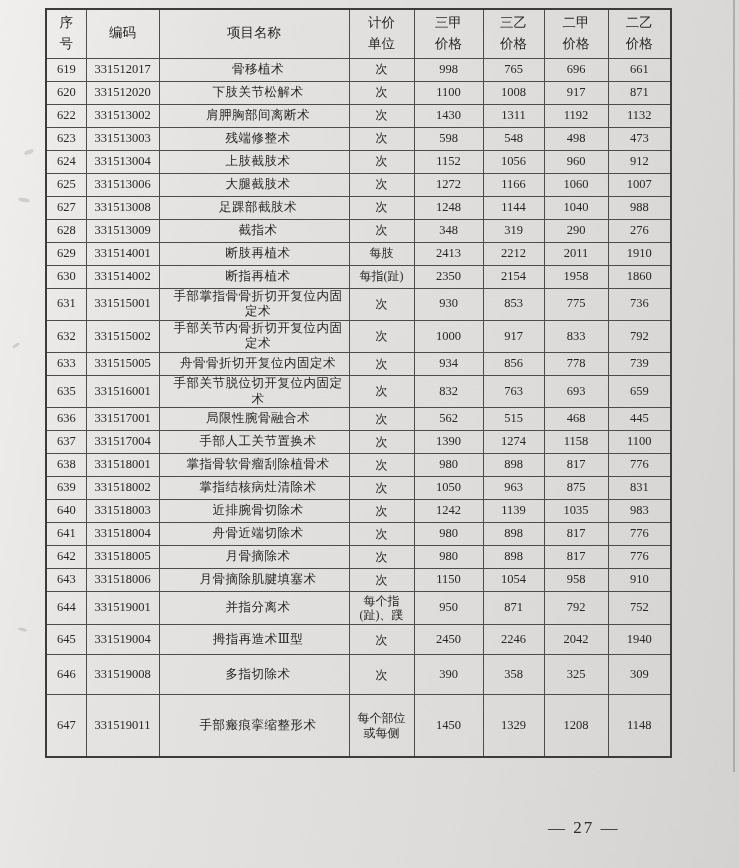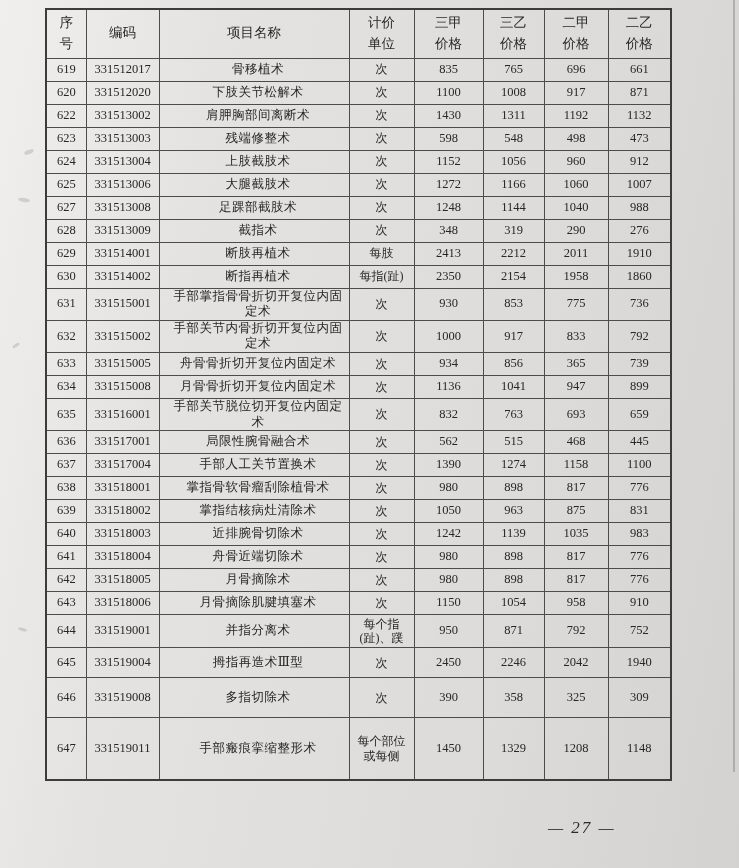--- a/index.html
+++ b/index.html
@@ -39,21 +39,20 @@
   table.price td.unit{
     font-size:12px;
     line-height:1.2;
   }
   .footer-page{
     position:absolute;
     top:818px;left:548px;
     font-size:17px;
     letter-spacing:2px;
     color:#2b2b2b;
-    font-style:italic;
   }
   .scan-line-right{
     position:absolute;top:0;left:733px;width:2px;height:772px;
     background:rgba(110,110,110,.38);
   }
   .smudge{
     position:absolute;background:rgba(120,120,120,.25);
     border-radius:50%;
   }
   .smudge.s1{left:24px;top:150px;width:10px;height:4px;transform:rotate(-20deg);}
@@ -112,21 +111,21 @@
         </tr>
       </thead>
     <tbody>
         <tr style="height: 23px;">
           <td>619</td>
           <td>331512017</td>
           <td class="name">骨移植术</td>
           <td class="unit">
             <div>次</div>
           </td>
-          <td>835</td>
+          <td>998</td>
           <td>765</td>
           <td>696</td>
           <td>661</td>
         </tr>
         <tr style="height: 23px;">
           <td>620</td>
           <td>331512020</td>
           <td class="name">下肢关节松解术</td>
           <td class="unit">
             <div>次</div>
@@ -258,34 +257,22 @@
         </tr>
         <tr style="height: 23px;">
           <td>633</td>
           <td>331515005</td>
           <td class="name">舟骨骨折切开复位内固定术</td>
           <td class="unit">
             <div>次</div>
           </td>
           <td>934</td>
           <td>856</td>
-          <td>365</td>
+          <td>778</td>
           <td>739</td>
-        </tr>
-        <tr style="height: 23px;">
-          <td>634</td>
-          <td>331515008</td>
-          <td class="name">月骨骨折切开复位内固定术</td>
-          <td class="unit">
-            <div>次</div>
-          </td>
-          <td>1136</td>
-          <td>1041</td>
-          <td>947</td>
-          <td>899</td>
         </tr>
         <tr style="height: 23px;">
           <td>635</td>
           <td>331516001</td>
           <td class="name">手部关节脱位切开复位内固定术</td>
           <td class="unit">
             <div>次</div>
           </td>
           <td>832</td>
           <td>763</td>

